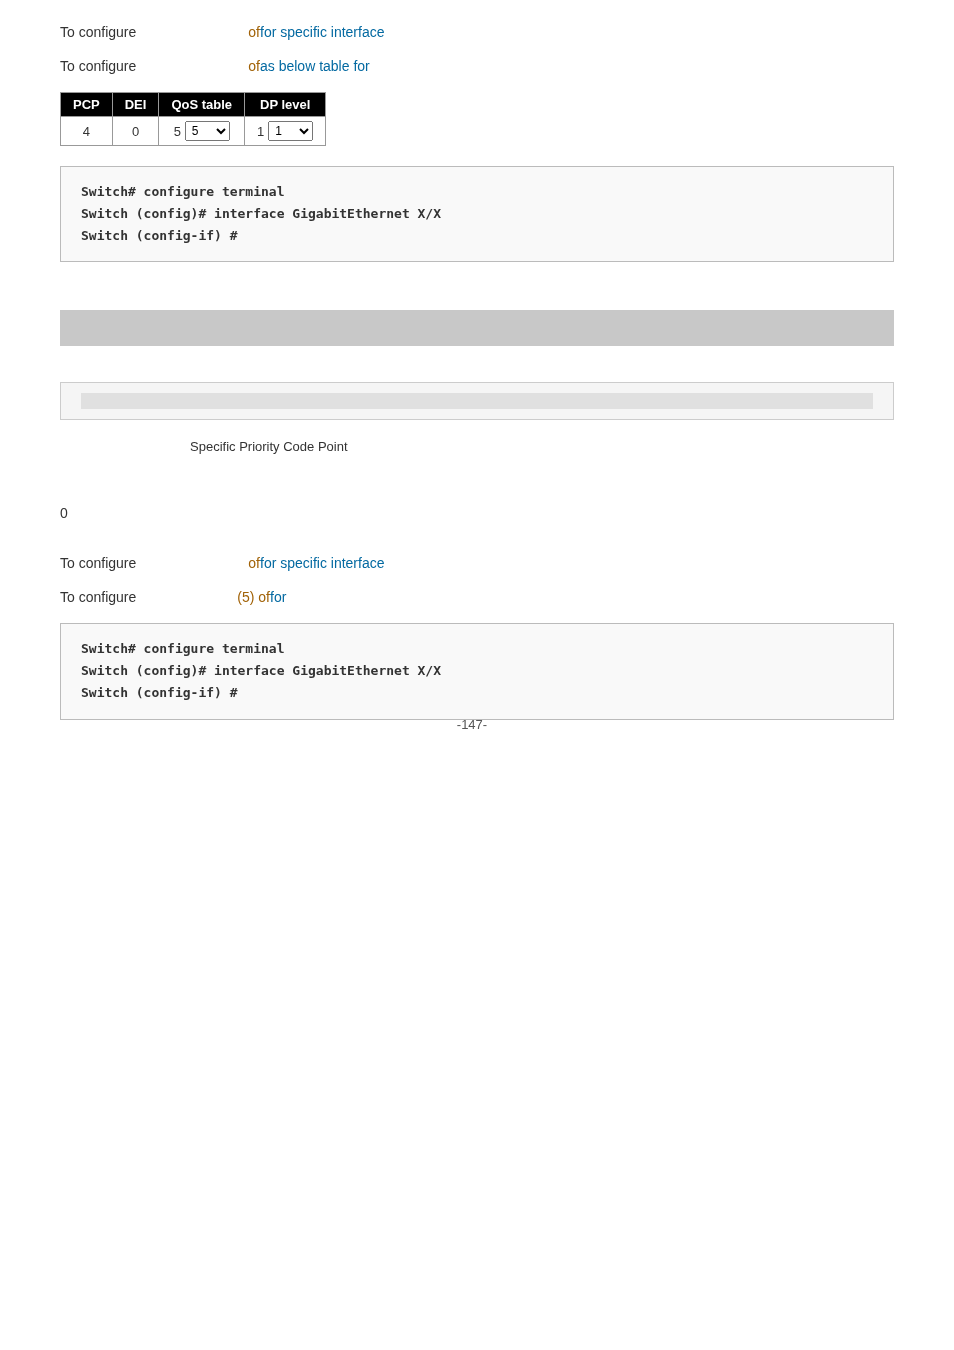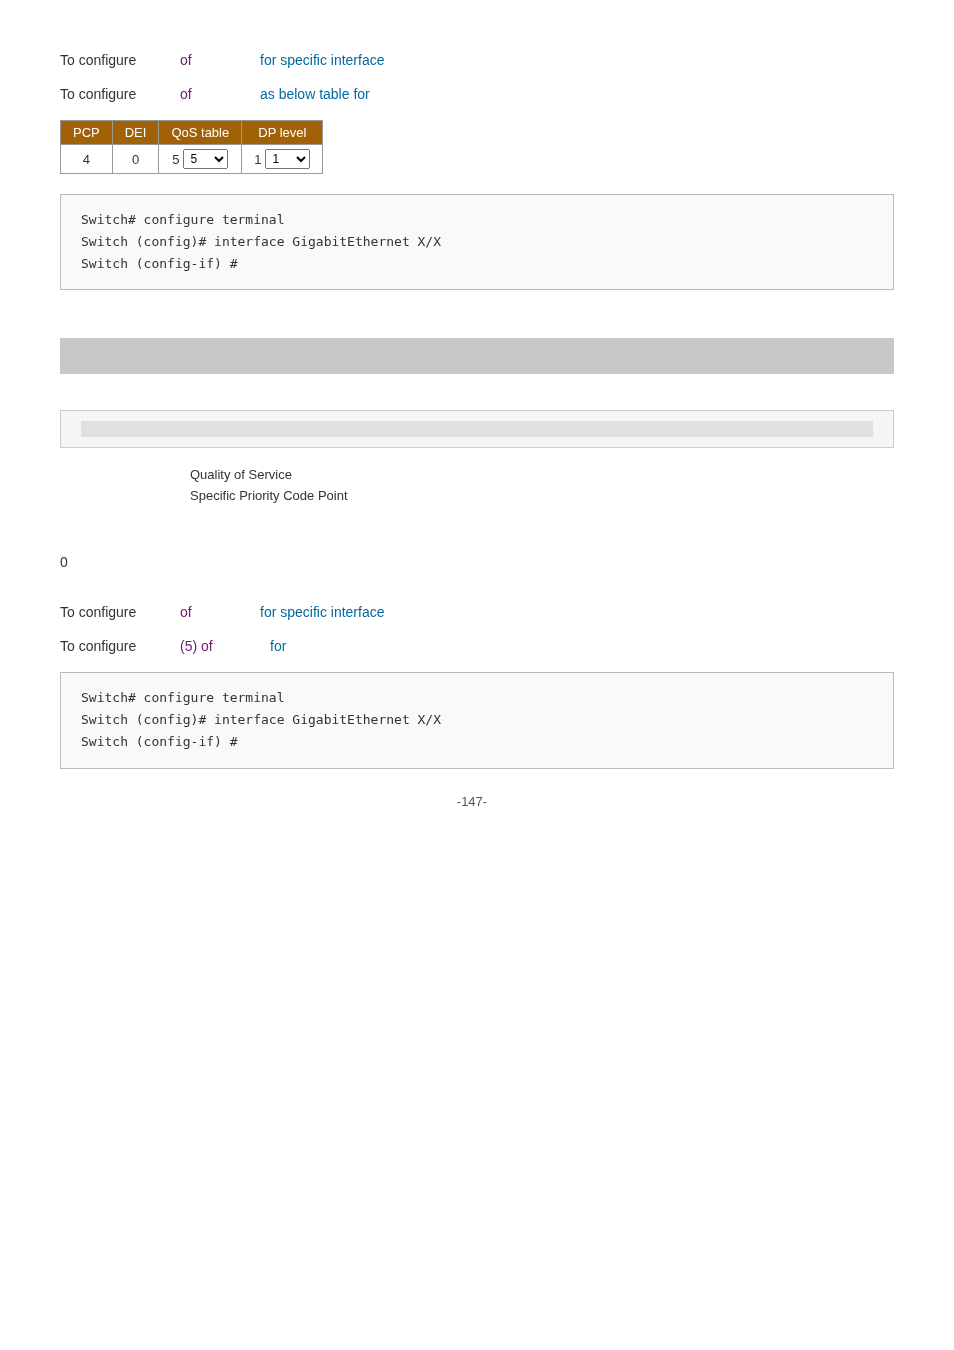--- a/index.html
+++ b/index.html
@@ -6,58 +6,58 @@
     body {
       background: #ffffff;
       font-family: Arial, sans-serif;
       font-size: 14px;
       color: #333;
       width: 954px;
       min-height: 1350px;
       position: relative;
     }
     .page {
-      padding: 52px 60px;
+      padding: 24px 60px;
       position: relative;
     }
     .section {
       margin-bottom: 18px;
     }
     .row {
       display: flex;
       align-items: baseline;
       margin-bottom: 18px;
       gap: 0;
     }
     .row .label {
       min-width: 120px;
       color: #333;
     }
     .row .of-text {
       min-width: 80px;
-      text-align: left;
-      color: #701a75;
+      text-align: right;
+      color: #a16207;
     }
     .row .desc {
       color: #0369a1;
     }
 
     
     .pcp-table {
       border-collapse: collapse;
       margin-bottom: 20px;
       margin-top: 10px;
     }
     .pcp-table th {
-      background: #a16207;
+      background: #000000;
       color: #ffffff;
       border: 1px solid #999;
       padding: 4px 12px;
       font-size: 13px;
-      font-weight: normal;
+      font-weight: bold;
       text-align: center;
     }
     .pcp-table td {
       border: 1px solid #999;
       padding: 4px 12px;
       text-align: center;
       font-size: 13px;
     }
     .pcp-table .select-cell {
       display: flex;
@@ -73,20 +73,21 @@
 
     
     .code-box {
       border: 1px solid #bbb;
       background: #f9f9f9;
       padding: 14px 20px;
       margin-bottom: 16px;
       font-family: monospace;
       font-size: 13px;
       line-height: 1.7;
+      font-weight: bold;
     }
     .code-line {
       display: block;
     }
 
     
     .gray-banner {
       background: #c8c8c8;
       height: 36px;
       width: 100%;
@@ -192,21 +193,20 @@
 
   <div class="spacer-sm"></div>
 
   <div class="nav-box">
 
     <div style="height:16px;background:#e0e0e0;width:100%;"></div>
   </div>
 
   <div class="section">
     <div style="padding-left: 130px;">
-      <div style="padding: 3px 0; font-size:13px;">Quality of Service</div>
       <div style="padding: 3px 0; font-size:13px;">Specific Priority Code Point</div>
     </div>
   </div>
 
   <div class="spacer"></div>
 
   <div class="zero-val">0</div>
 
   <div class="spacer-sm"></div>
 

